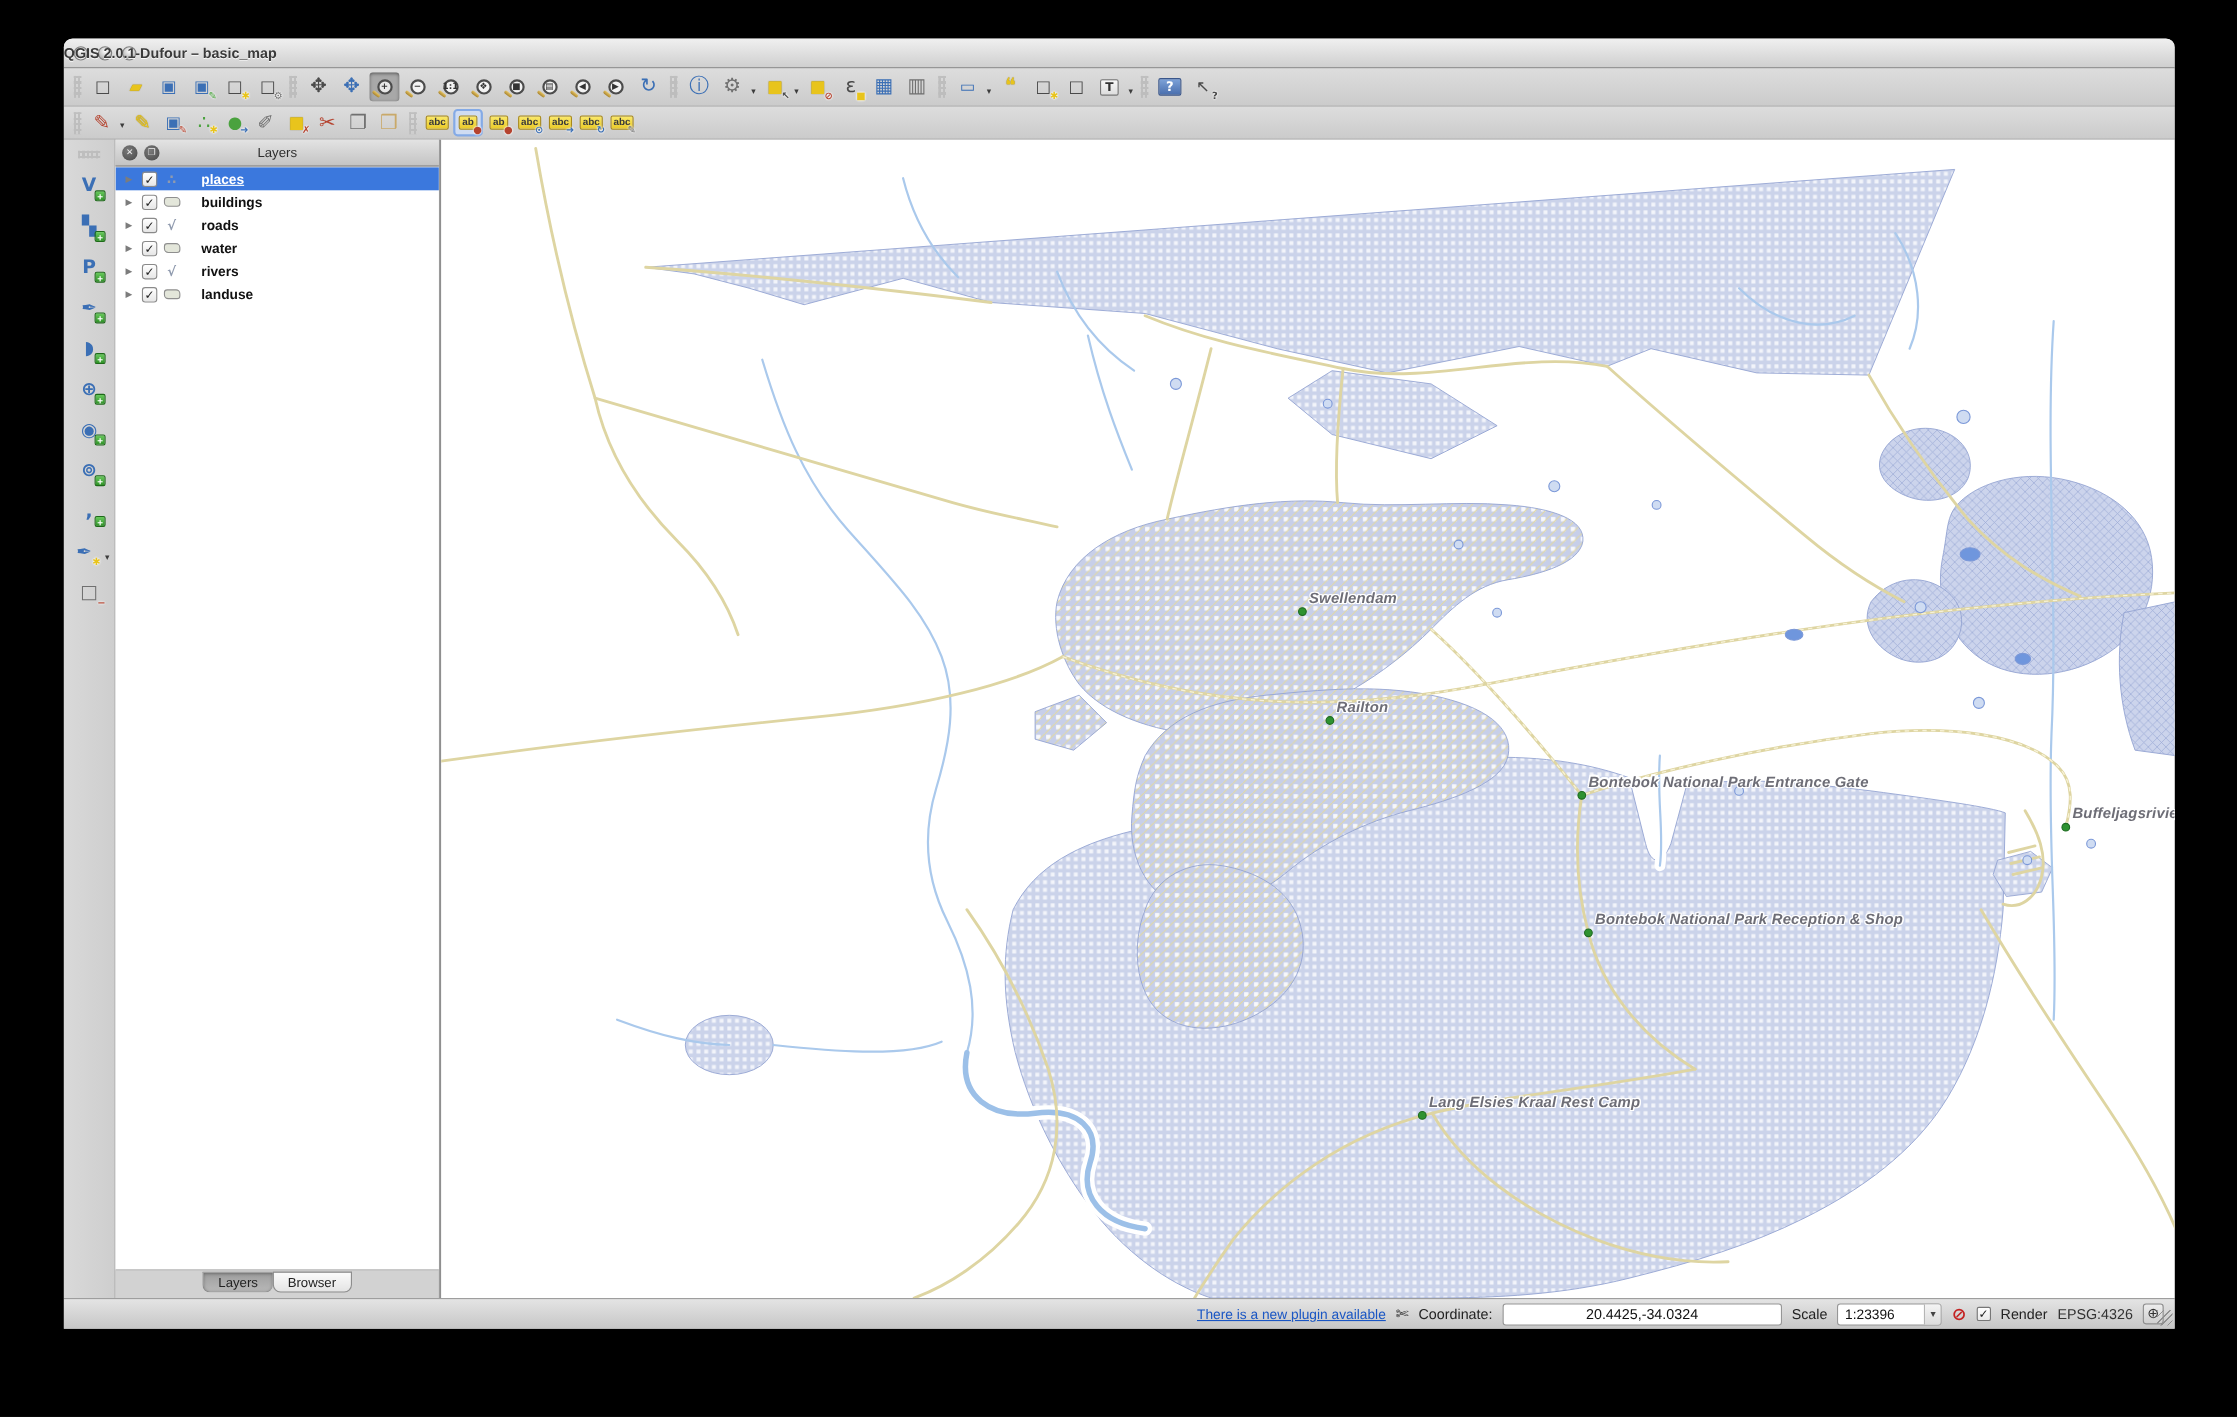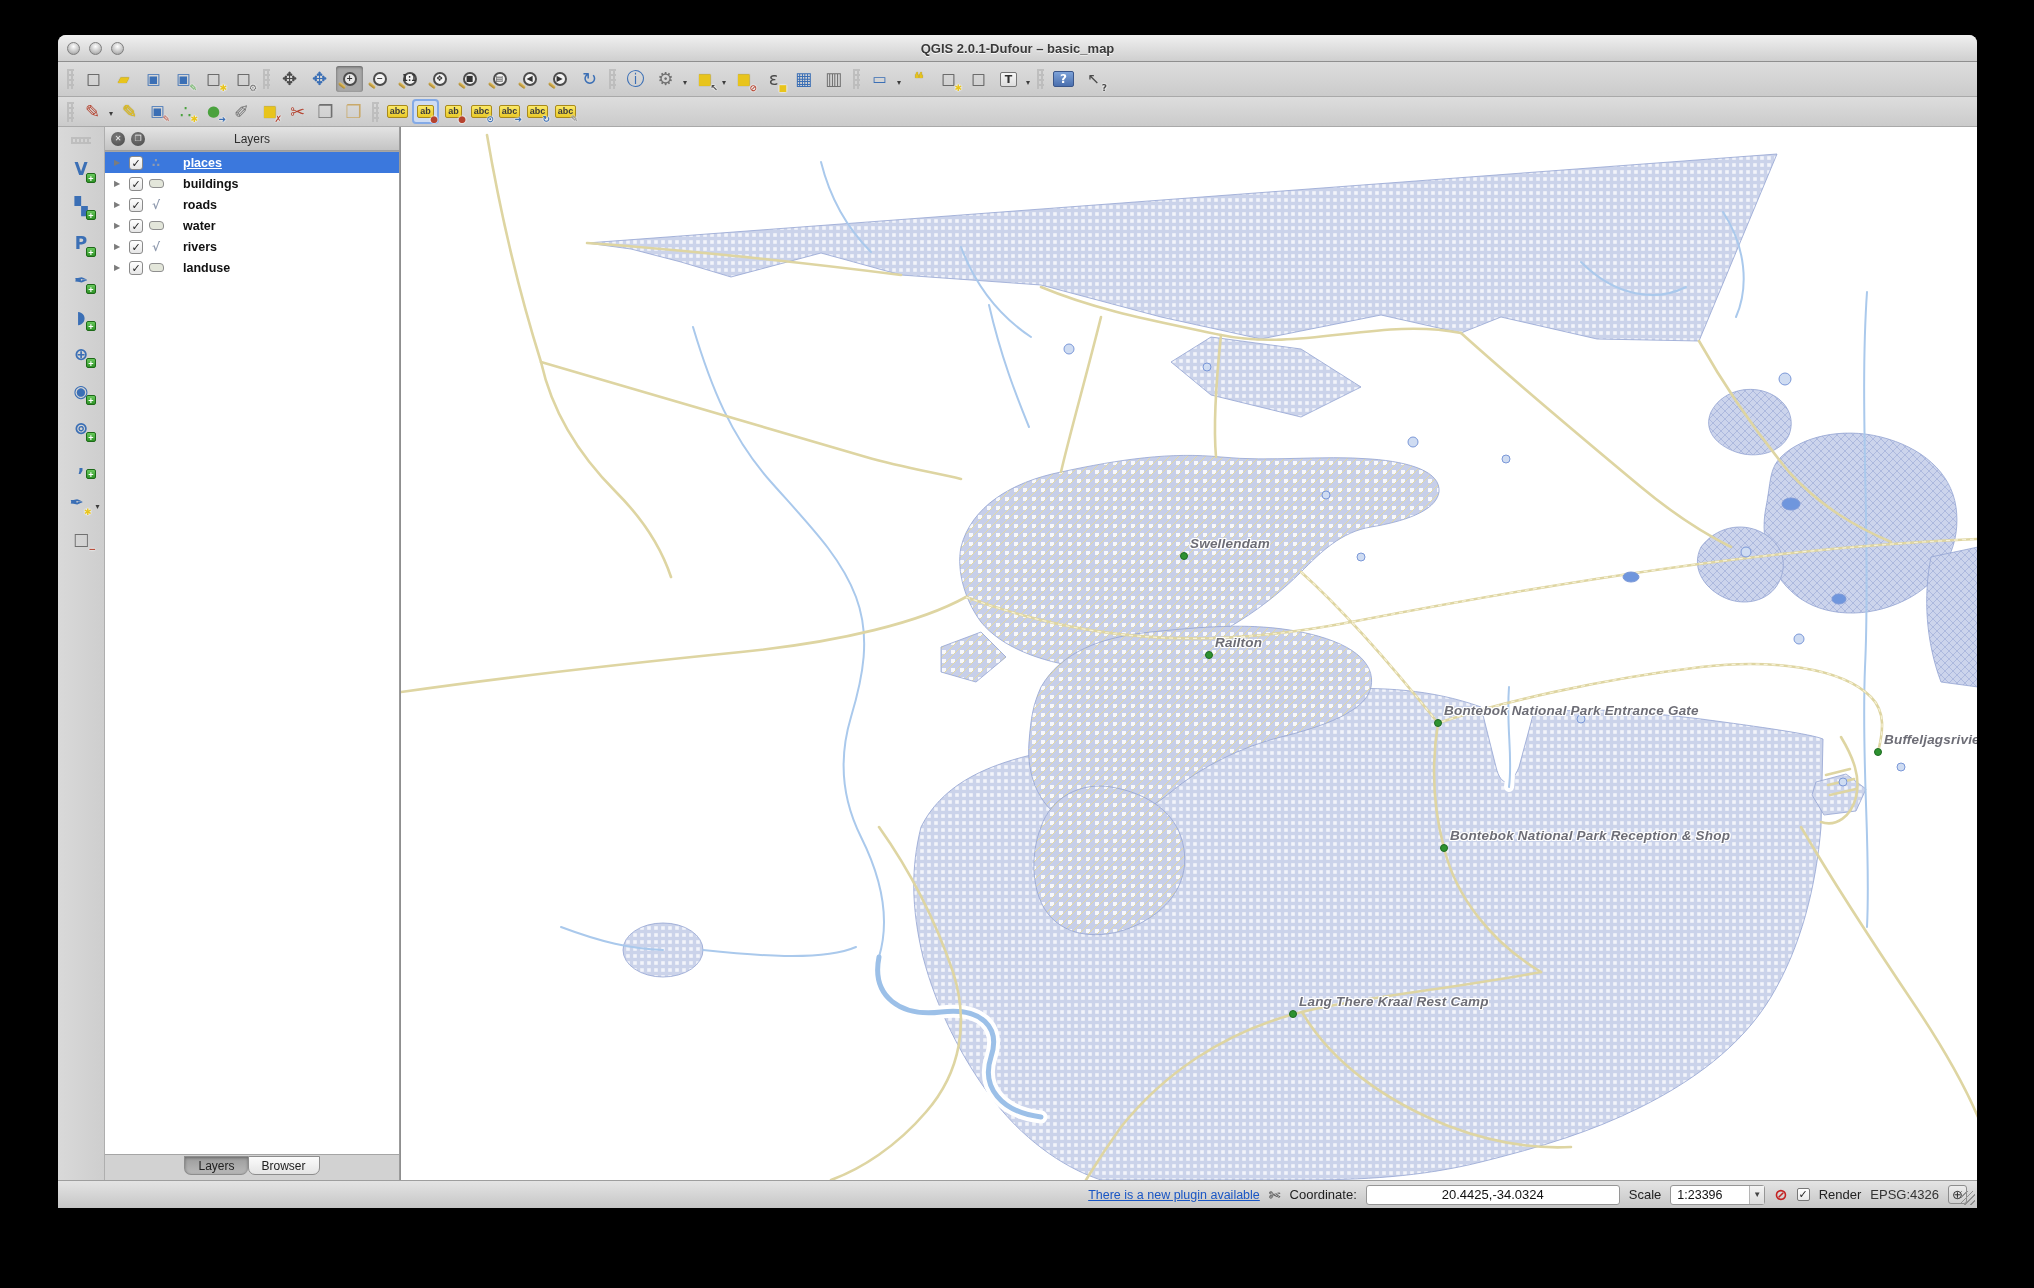--- a/index.html
+++ b/index.html
@@ -5,21 +5,21 @@
   html,body{margin:0;padding:0;background:#000;width:2034px;height:1288px;overflow:hidden;
     font-family:"Liberation Sans","DejaVu Sans",sans-serif;-webkit-font-smoothing:antialiased;}
   *{box-sizing:border-box;}
   
   #window{position:absolute;left:58px;top:35px;width:1919px;height:1173px;background:#d4d4d4;
     border-radius:8px 8px 0 0;overflow:hidden;display:flex;flex-direction:column;}
   #titlebar{height:27px;background:linear-gradient(#f0f0f0,#cfcfcf);border-bottom:1px solid #8f8f8f;
     display:flex;align-items:center;position:relative;flex:0 0 27px;}
   .tl{width:13px;height:13px;border-radius:50%;margin-left:9px;
     background:radial-gradient(circle at 50% 32%,#fefefe,#c2c2c2 60%,#909090);border:1px solid #7e7e7e;}
-  #title{position:absolute;left:0;right:0;text-align:center;font-size:13px;color:#3a3a3a;font-weight:bold;
+  #title{position:absolute;left:0;right:0;text-align:left;font-size:13px;color:#3a3a3a;font-weight:bold;
     text-shadow:0 1px 0 rgba(255,255,255,.85);pointer-events:none;}
   .toolbar{background:linear-gradient(#dddddd,#cbcbcb);border-bottom:1px solid #a9a9a9;
     display:flex;align-items:center;padding:0 6px;gap:3px;}
   #tb1{height:35px;flex:0 0 35px;}
   #tb2{height:30px;flex:0 0 30px;}
   .tgrip{width:7px;height:20px;margin:0 3px;
     background:repeating-linear-gradient(#b9b9b9 0 2px,transparent 2px 5px),
                repeating-linear-gradient(90deg,#b9b9b9 0 2px,transparent 2px 4px);opacity:.8;}
   .tb{width:27px;height:26px;border-radius:3px;display:inline-flex;align-items:center;justify-content:center;
     position:relative;flex:0 0 auto;}
@@ -530,21 +530,21 @@
           <div class="mlabel" style="left: 1473px; top: 621px;">
             <span class="dot"></span>
             <span class="mtext">Buffeljagsrivier</span>
           </div>
           <div class="mlabel" style="left: 1039px; top: 717px;">
             <span class="dot"></span>
             <span class="mtext">Bontebok National Park Reception &amp; Shop</span>
           </div>
           <div class="mlabel" style="left: 888px; top: 883px;">
             <span class="dot"></span>
-            <span class="mtext">Lang There Kraal Rest Camp</span>
+            <span class="mtext">Lang Elsies Kraal Rest Camp</span>
           </div>
         </div>
     </div>
   </div>
 
   <div id="statusbar">
     <div class="spacer"></div>
     <a id="pluginlink" href="#">There is a new plugin available</a>
     <span class="sico">✄</span>
     <span>Coordinate:</span>

